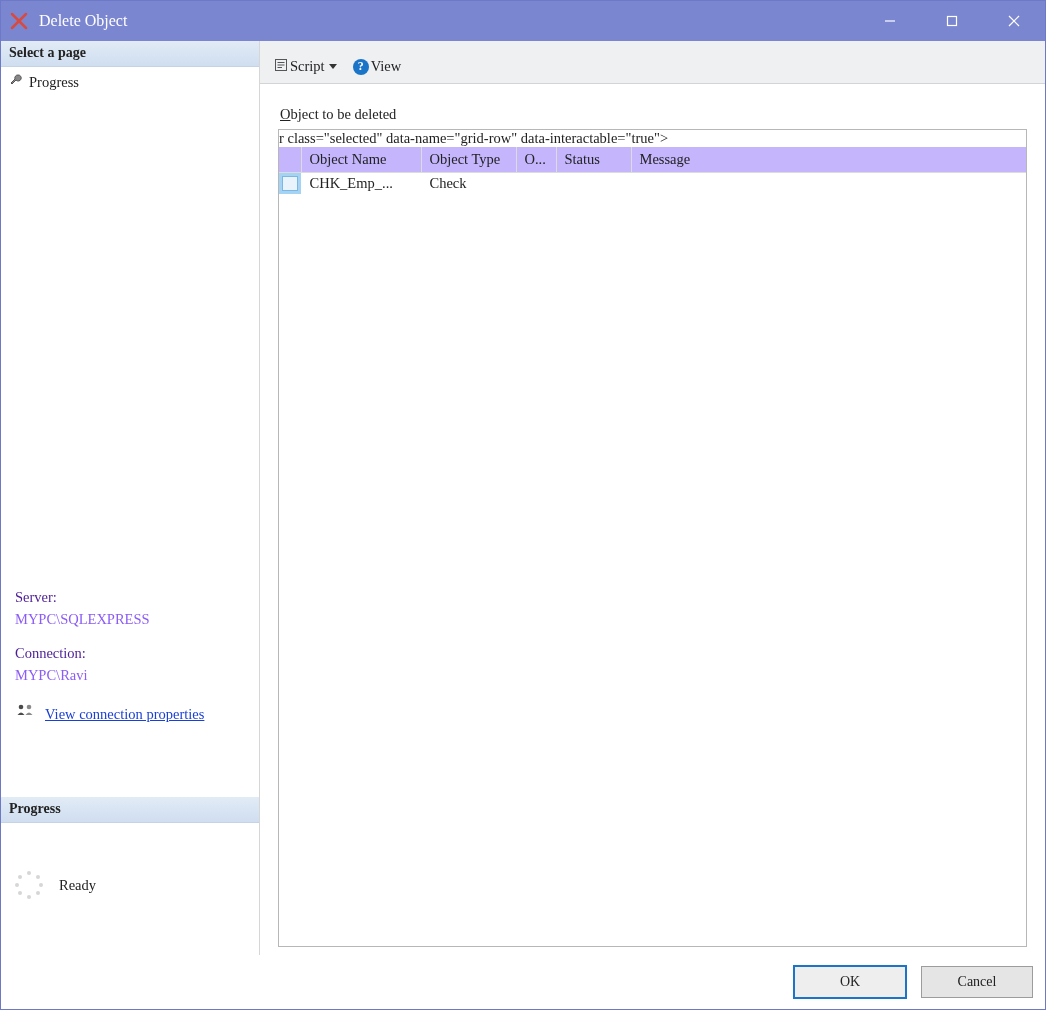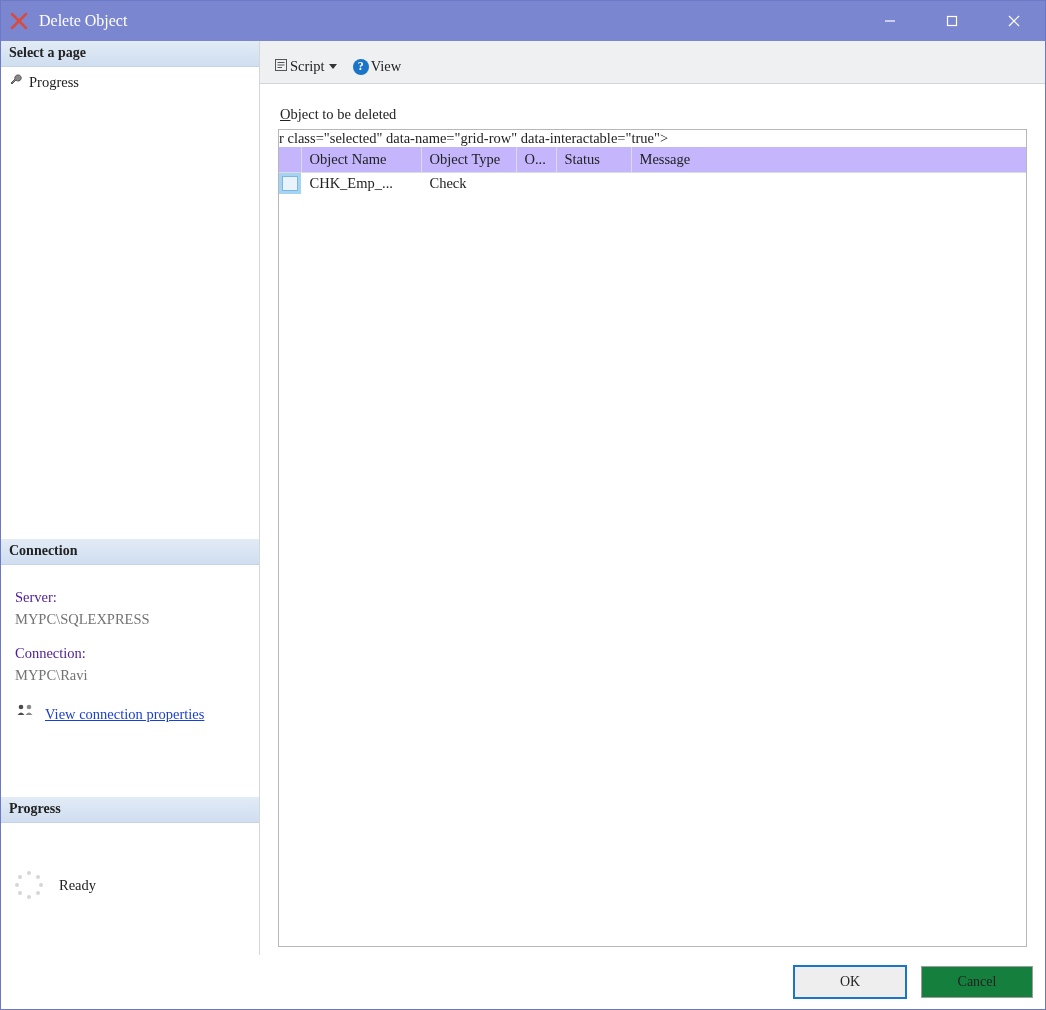--- a/index.html
+++ b/index.html
@@ -87,21 +87,21 @@
     align-items: center;
     gap: 6px;
     padding: 2px 2px;
   }
   .wrench-icon svg { stroke: #555; fill: none; }
   .connection-body {
     padding: 10px 14px 10px 14px;
     line-height: 1.5;
   }
   .connection-body .field-label { color: #4c1d95; margin-top: 12px; }
-  .connection-body .field-value { color: #737373; margin-bottom: 10px; }
+  .connection-body .field-value { color: #8b5cf6; margin-bottom: 10px; }
   .conn-props {
     display: flex;
     align-items: center;
     gap: 10px;
     margin-top: 16px;
   }
   .conn-props a {
     color: #1a3fd4;
     text-decoration: underline;
     cursor: pointer;
@@ -230,21 +230,21 @@
     align-items: center;
     justify-content: flex-end;
     gap: 14px;
     padding: 0 12px;
     background: #fff;
   }
   .btn {
     min-width: 110px;
     height: 30px;
     border: 1px solid #9c9c9c;
-    background: #15803d;
+    background: #e5e5e5;
     display: flex;
     align-items: center;
     justify-content: center;
     font-size: 14px;
     cursor: default;
   }
   .btn.primary {
     border: 2px solid #1a74c7;
     background: #eeeeee;
   }
@@ -290,21 +290,20 @@
         <div class="page-item">
           <span class="wrench-icon">
             <svg width="14" height="14" viewBox="0 0 14 14">
               <path d="M9 2 a3 3 0 1 1 -2 5 L3 11 l-1 -1 L6 6 a3 3 0 0 1 3 -4 Z" stroke="#555" stroke-width="1" fill="#888"></path>
             </svg>
           </span>
           <span>Progress</span>
         </div>
       </div>
 
-      <div class="section-header">Connection</div>
       <div class="connection-body">
         <div class="field-label">Server:</div>
         <div class="field-value">MYPC\SQLEXPRESS</div>
         <div class="field-label">Connection:</div>
         <div class="field-value">MYPC\Ravi</div>
         <div class="conn-props">
           <span>
             <svg width="20" height="18" viewBox="0 0 20 18">
               <circle cx="6" cy="5" r="2.3" fill="#4a4a4a"></circle>
               <path d="M2.5 13 q3.5 -5 7 0 Z" fill="#4a4a4a"></path>

